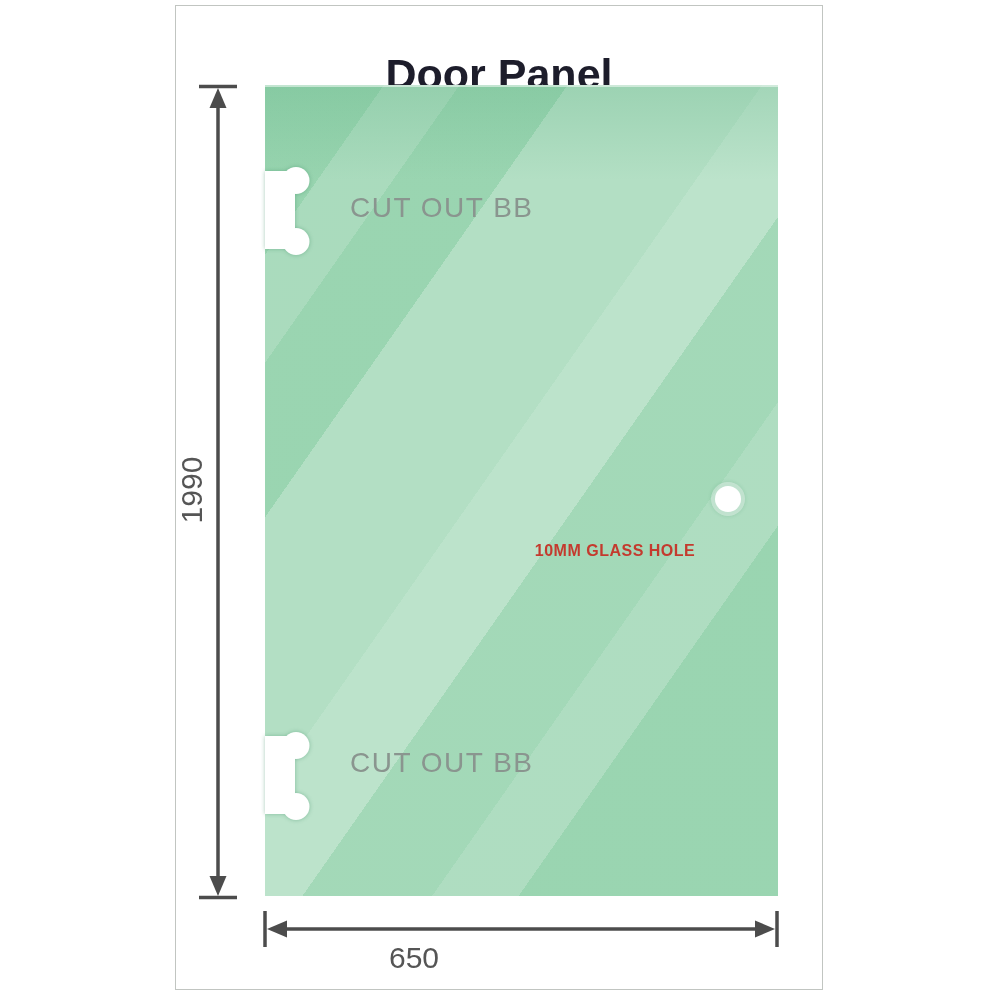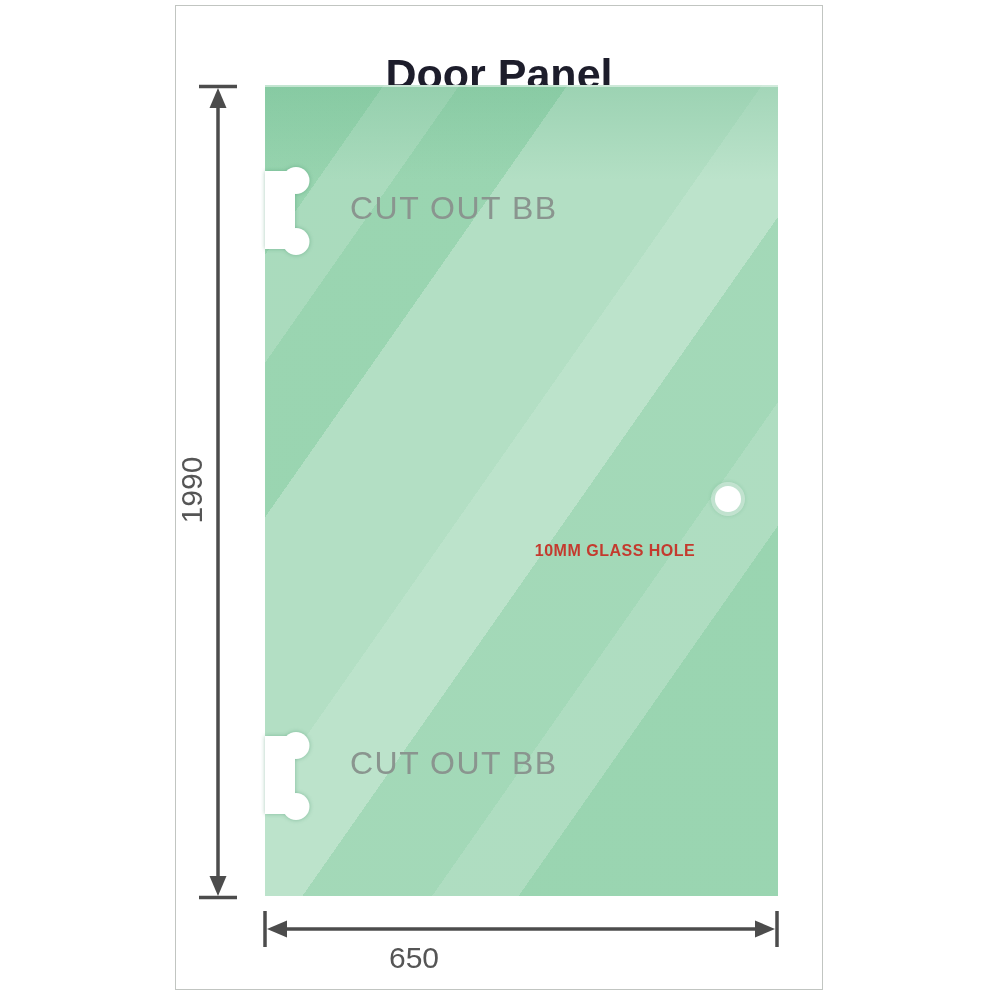--- a/index.html
+++ b/index.html
@@ -47,21 +47,21 @@
   }
   .cutout.top{left:265px;top:166px;}
   .cutout.bottom{left:265px;top:731px;}
   .hole{
     position:absolute;left:715px;top:486px;width:26px;height:26px;
     border-radius:50%;background:#ffffff;
     box-shadow:0 0 0 4px rgba(255,255,255,0.35), 0 0 3px 5px rgba(60,140,100,0.12);
   }
   .cutout-label{
     position:absolute;left:350px;transform:translateY(-50%);
-    font-size:32px;letter-spacing:1.5px;color:var(--cutout-label-color);
+    font-size:28px;letter-spacing:1.5px;color:var(--cutout-label-color);
     white-space:nowrap;
   }
   .cutout-label.top{top:208px;}
   .cutout-label.bottom{top:763px;}
   .hole-label{
     position:absolute;left:615px;top:551px;transform:translate(-50%,-50%);
     font-size:16px;font-weight:bold;color:var(--hole-label-color);
     letter-spacing:0.5px;white-space:nowrap;
   }
   .dim-label{

